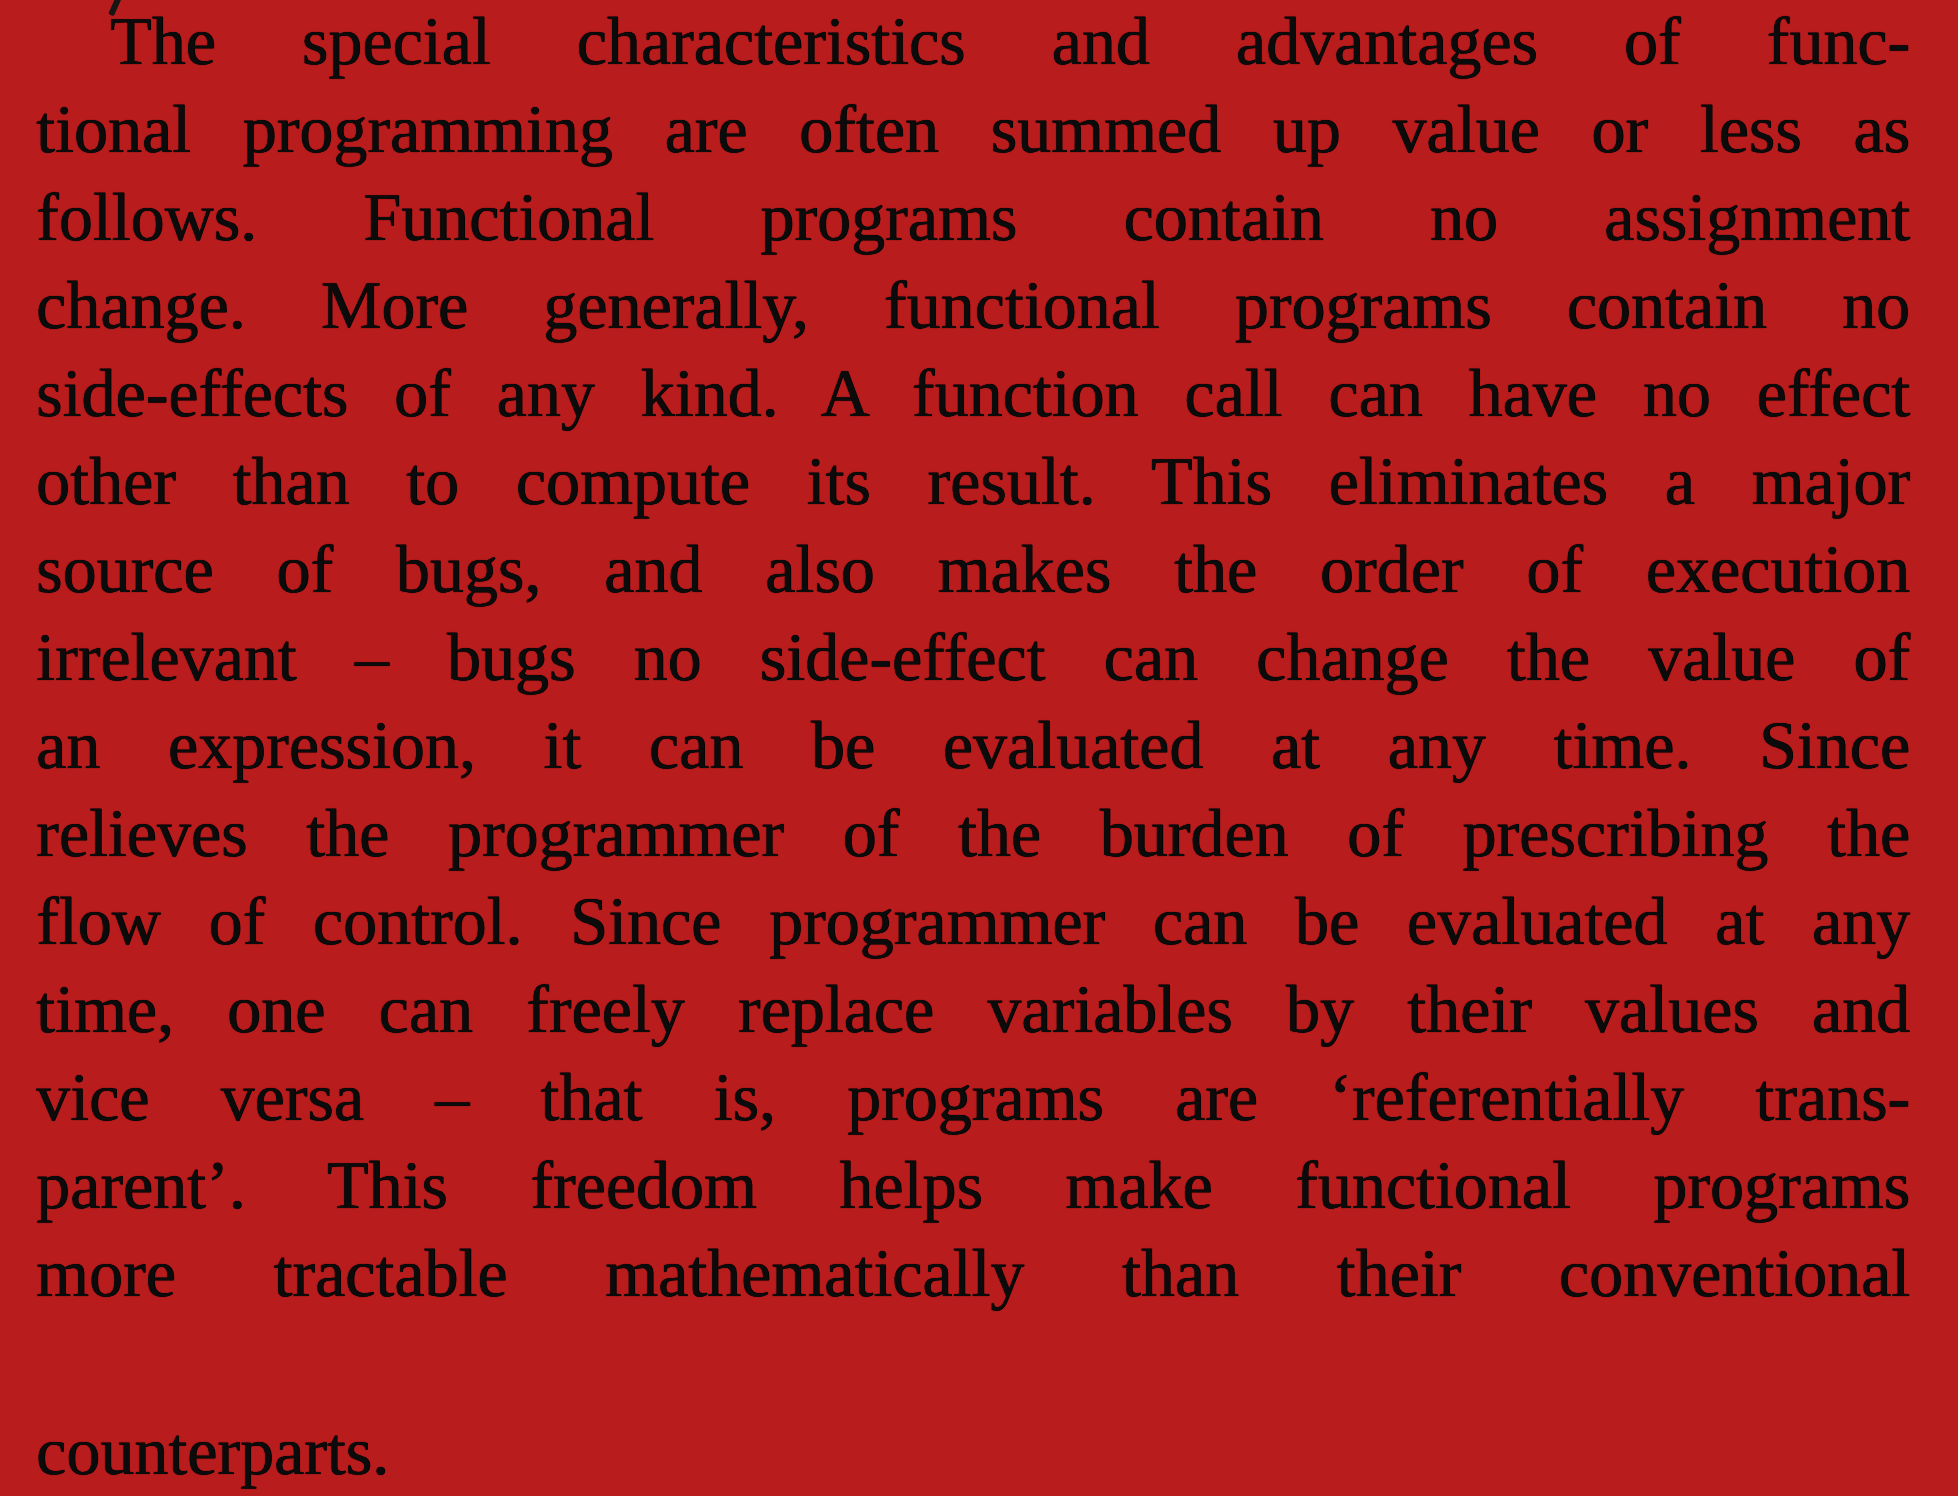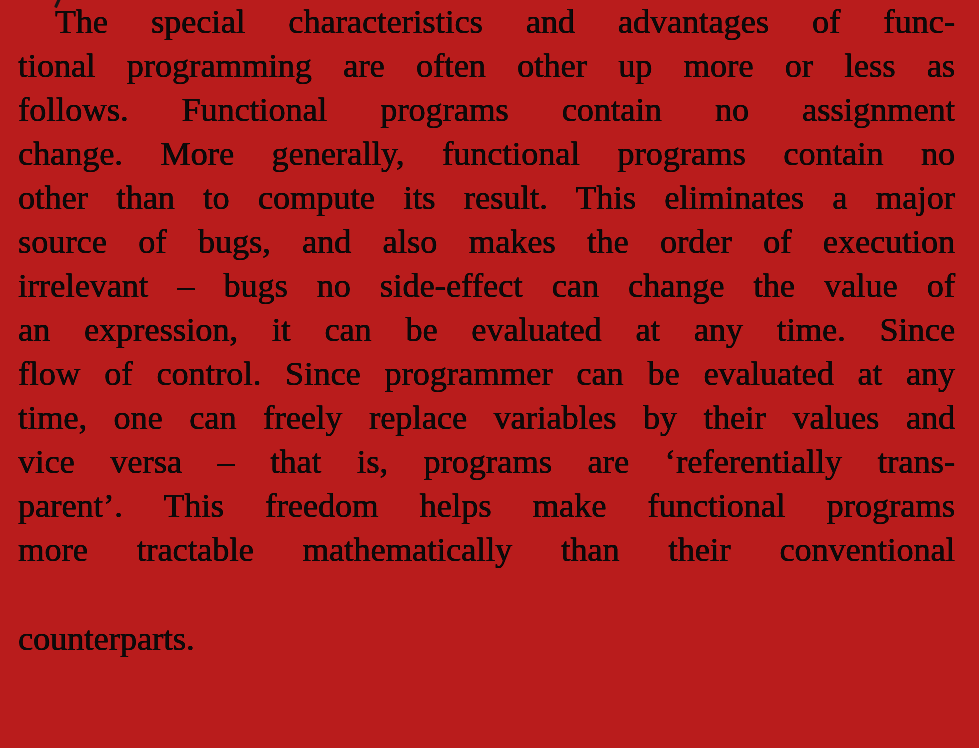--- a/index.html
+++ b/index.html
@@ -42,27 +42,29 @@
     border-radius: 1px;
   }
 </style>
 </head>
 <body>
 
 <div class="page">
   <span class="scan-artifact"></span>
   <div class="paragraph">
       <div class="line indent">The special characteristics and advantages of func-</div>
-      <div class="line">tional programming are often other up more or less as</div>
+      <div class="line">tional programming are often summed up value or less as</div>
       <div class="line">follows. Functional programs contain no assignment</div>
       <div class="line">change. More generally, functional programs contain no</div>
+      <div class="line">side-effects of any kind. A function call can have no effect</div>
       <div class="line">other than to compute its result. This eliminates a major</div>
       <div class="line">source of bugs, and also makes the order of execution</div>
       <div class="line">irrelevant – bugs no side-effect can change the value of</div>
       <div class="line">an expression, it can be evaluated at any time. Since</div>
+      <div class="line">relieves the programmer of the burden of prescribing the</div>
       <div class="line">flow of control. Since programmer can be evaluated at any</div>
       <div class="line">time, one can freely replace variables by their values and</div>
       <div class="line">vice versa – that is, programs are ‘referentially trans-</div>
       <div class="line">parent’. This freedom helps make functional programs</div>
       <div class="line">more tractable mathematically than their conventional</div>
       <div class="line last">counterparts.</div>
     </div>
 </div>
 
 </body></html>

